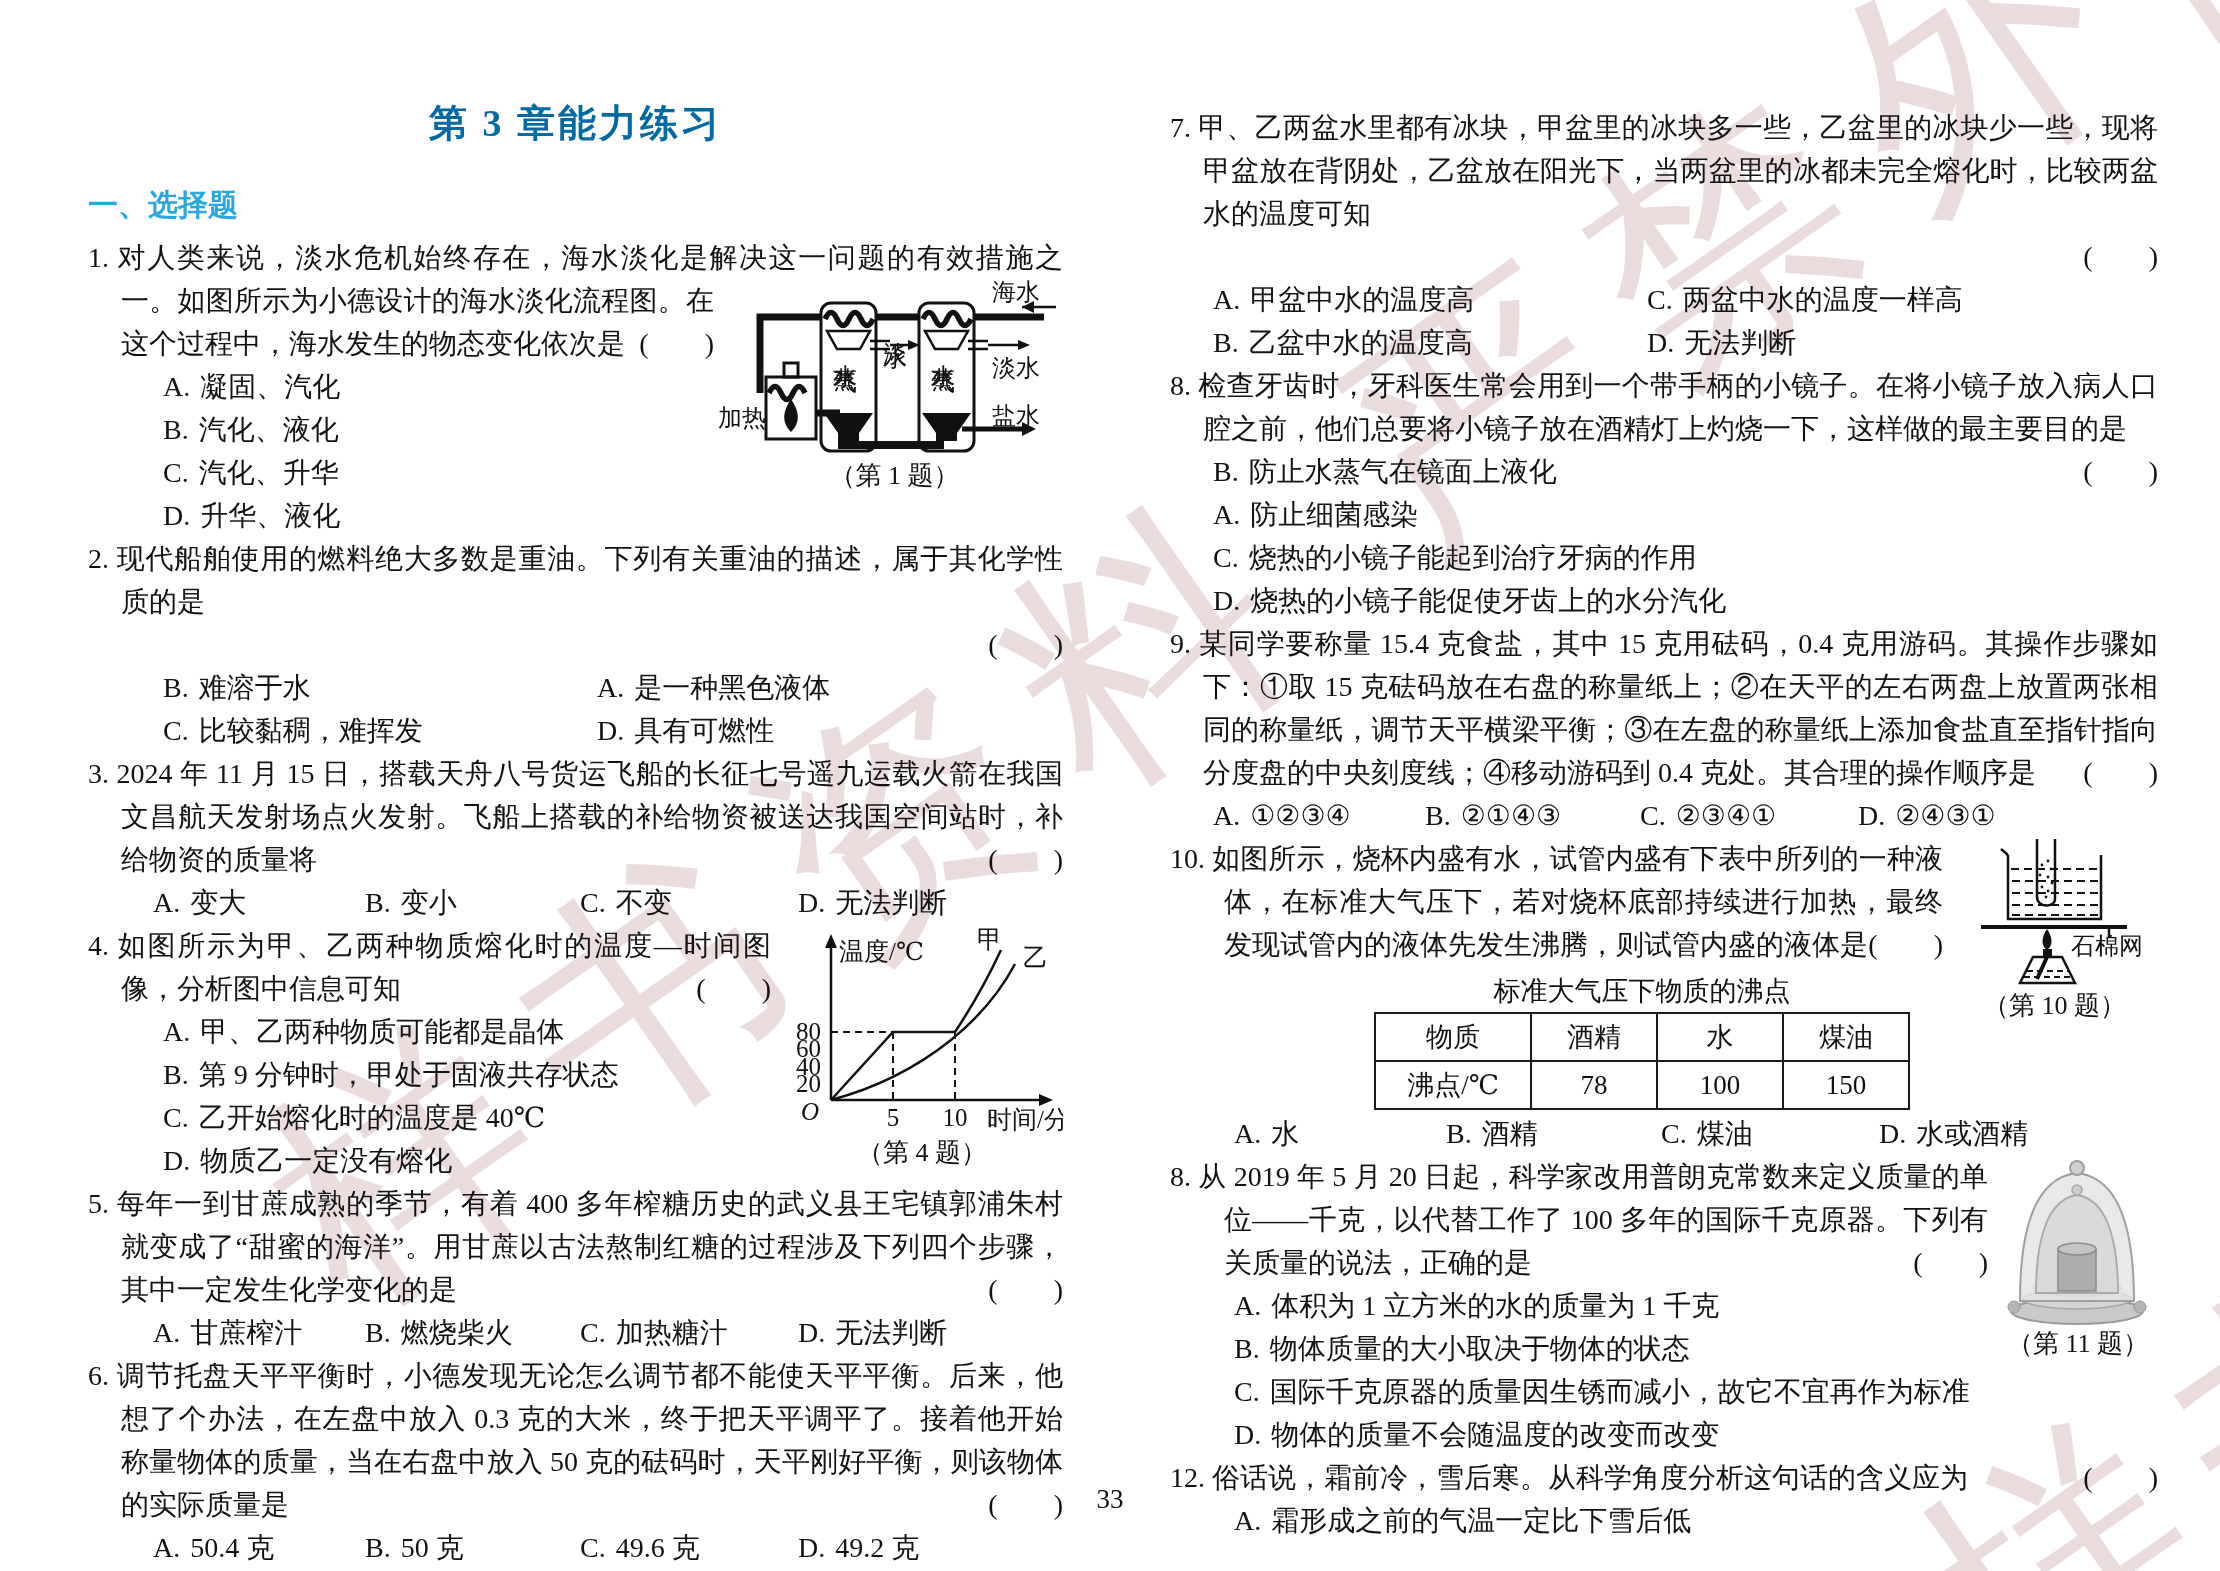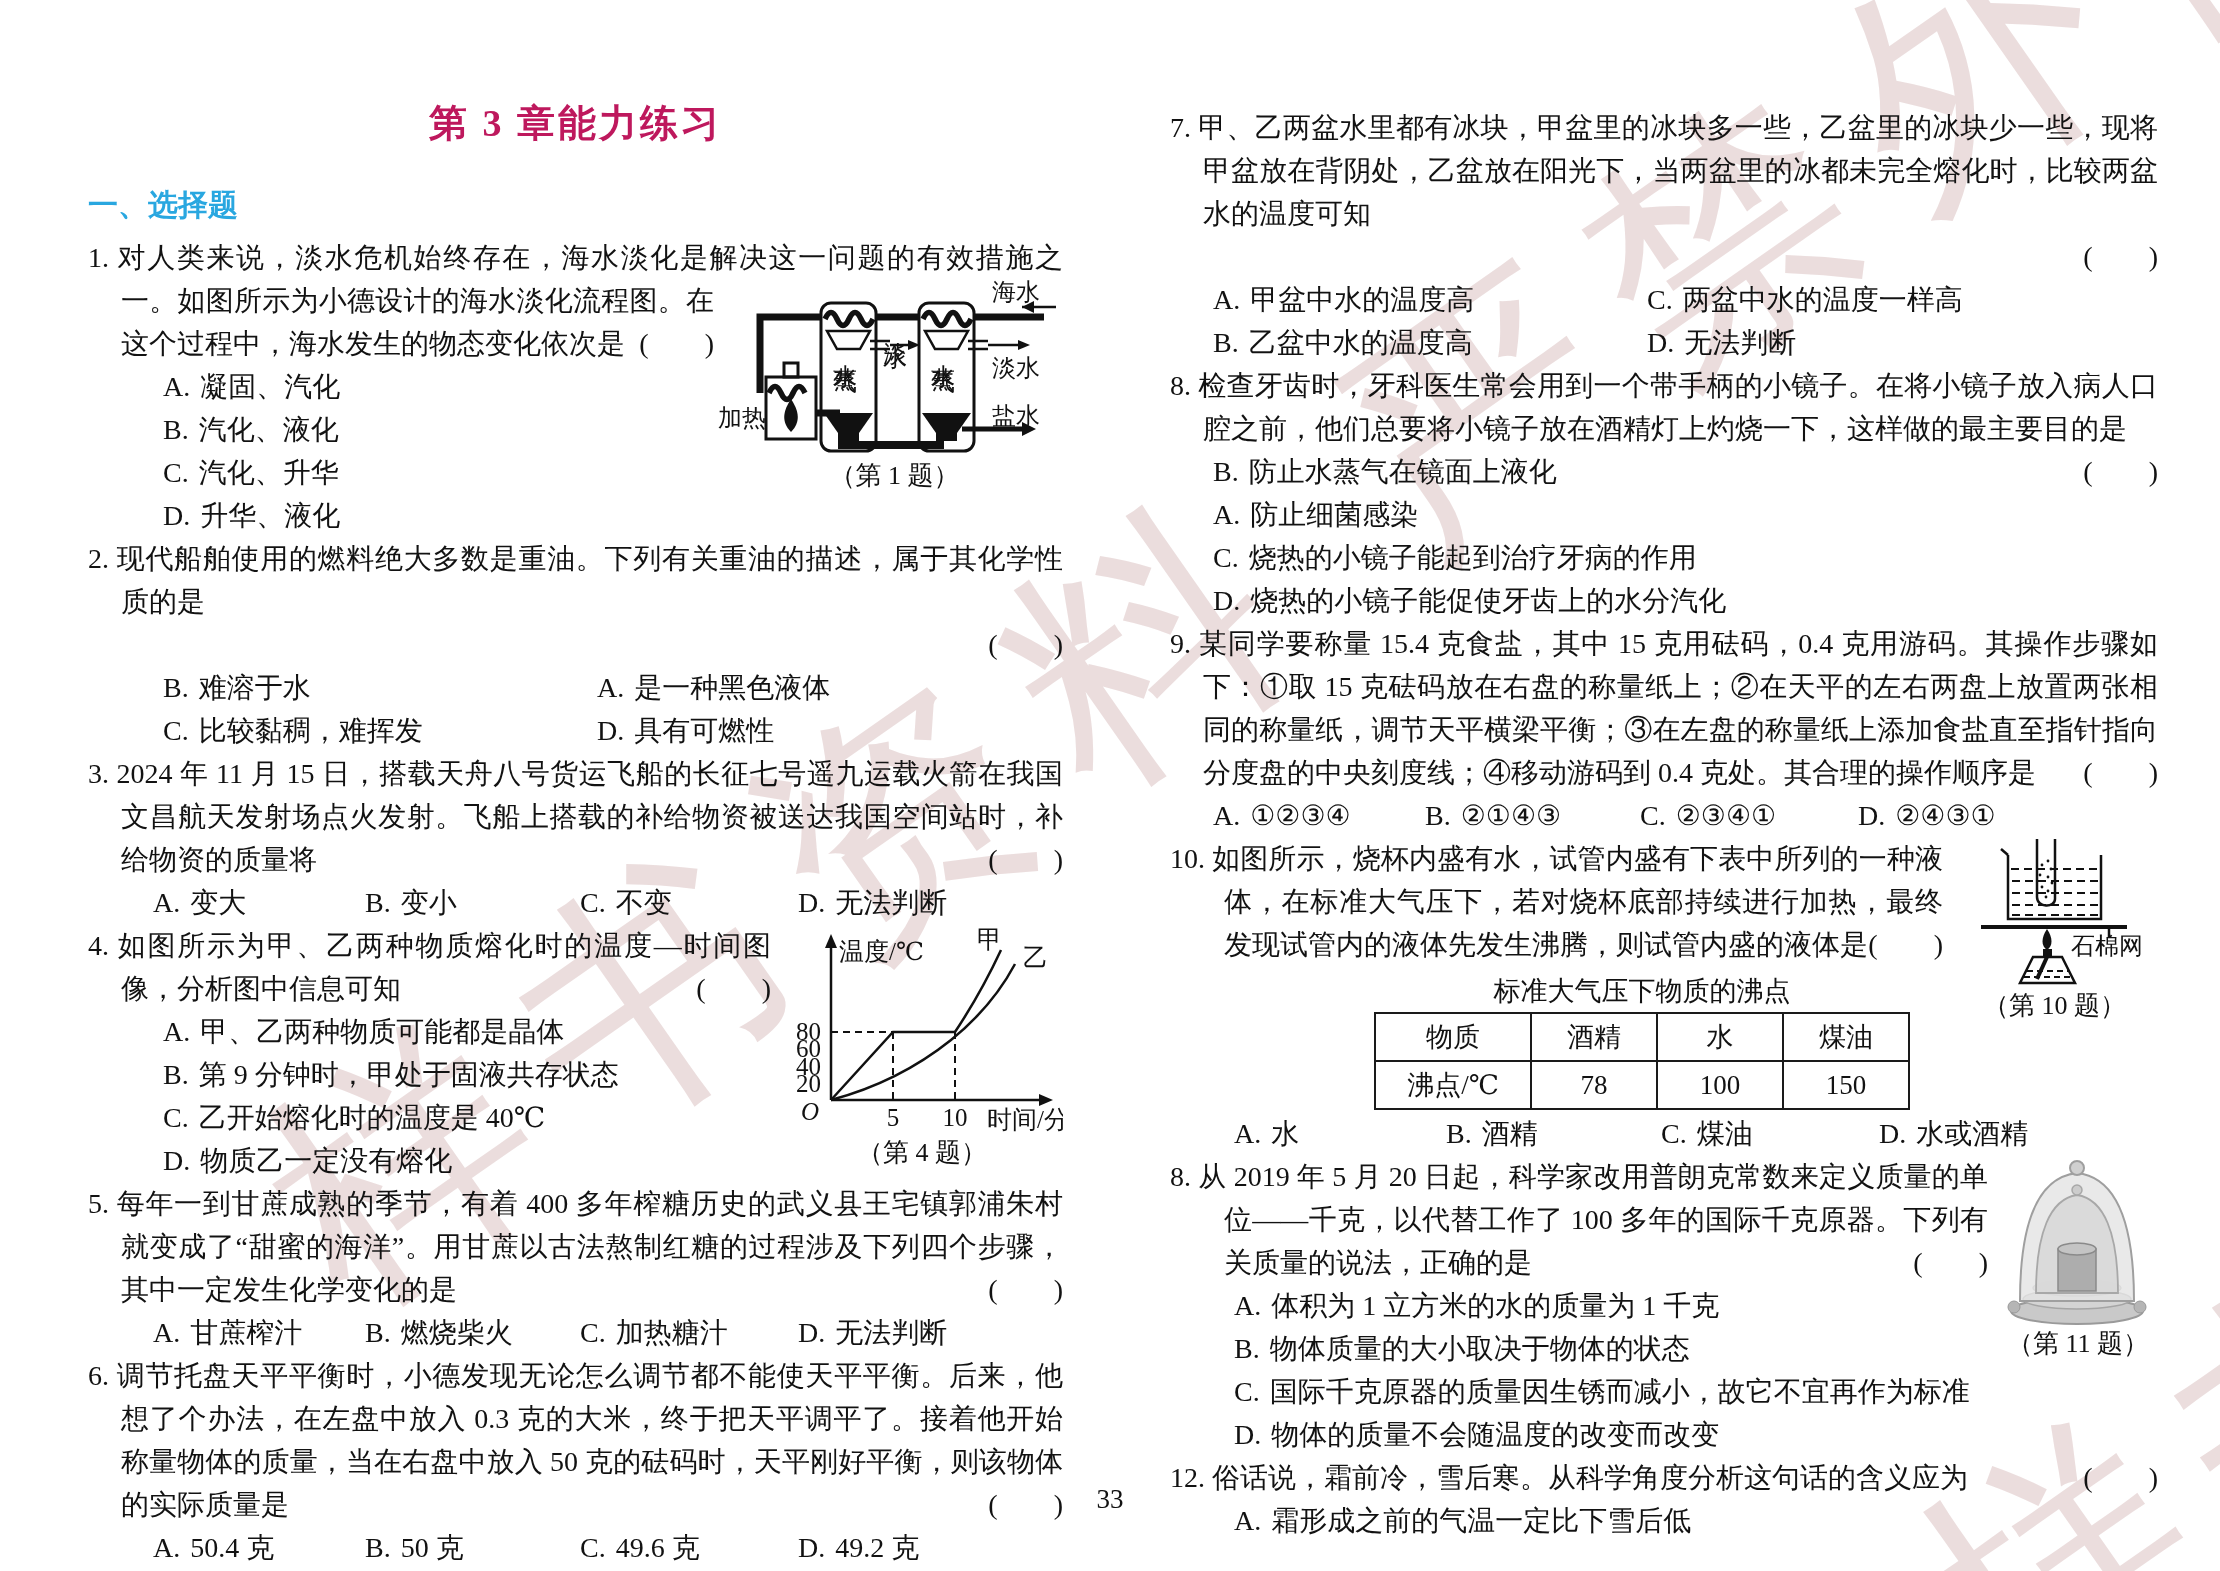--- a/index.html
+++ b/index.html
@@ -9,21 +9,21 @@
   .wm{position:absolute;z-index:0;white-space:nowrap;pointer-events:none;
       color:rgba(207,173,173,0.42);font-size:255px;letter-spacing:46px;
       transform:rotate(-35deg);transform-origin:0 50%;}
   .wm1{left:300px;top:1070px;}
   .wm2{left:1955px;top:1468px;}
   
   .col{position:absolute;top:0;z-index:1;}
   .col-left{left:88px;width:975px;}
   .col-right{left:1170px;width:988px;}
   .page-title{margin:98px 0 0 0;text-align:center;font-size:38px;font-weight:bold;
-              color:#be185d;letter-spacing:3px;}
+              color:#0369a1;letter-spacing:3px;}
   .section-head{margin:36px 0 10px 0;font-size:30px;font-weight:bold;color:#29a7e0;}
   .col-right .spacer-top{height:106px;}
   
   .q{font-size:28px;line-height:43px;text-align:justify;position:relative;}
   .q::after{content:"";display:block;clear:both;height:0;}
   .qpad1{padding-left:33px;text-indent:-33px;}
   .qpad2{padding-left:54px;text-indent:-54px;}
   .paren{float:right;text-indent:0;}
   .paren-own{text-align:right;text-indent:0;}
   .opts{text-indent:0;}

